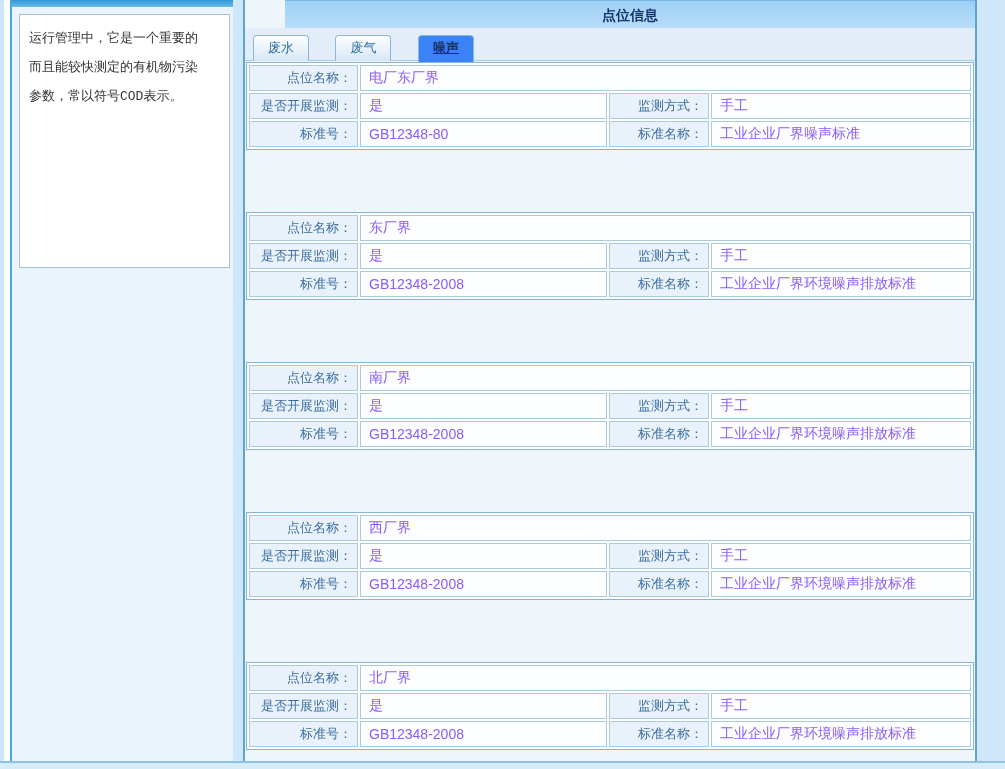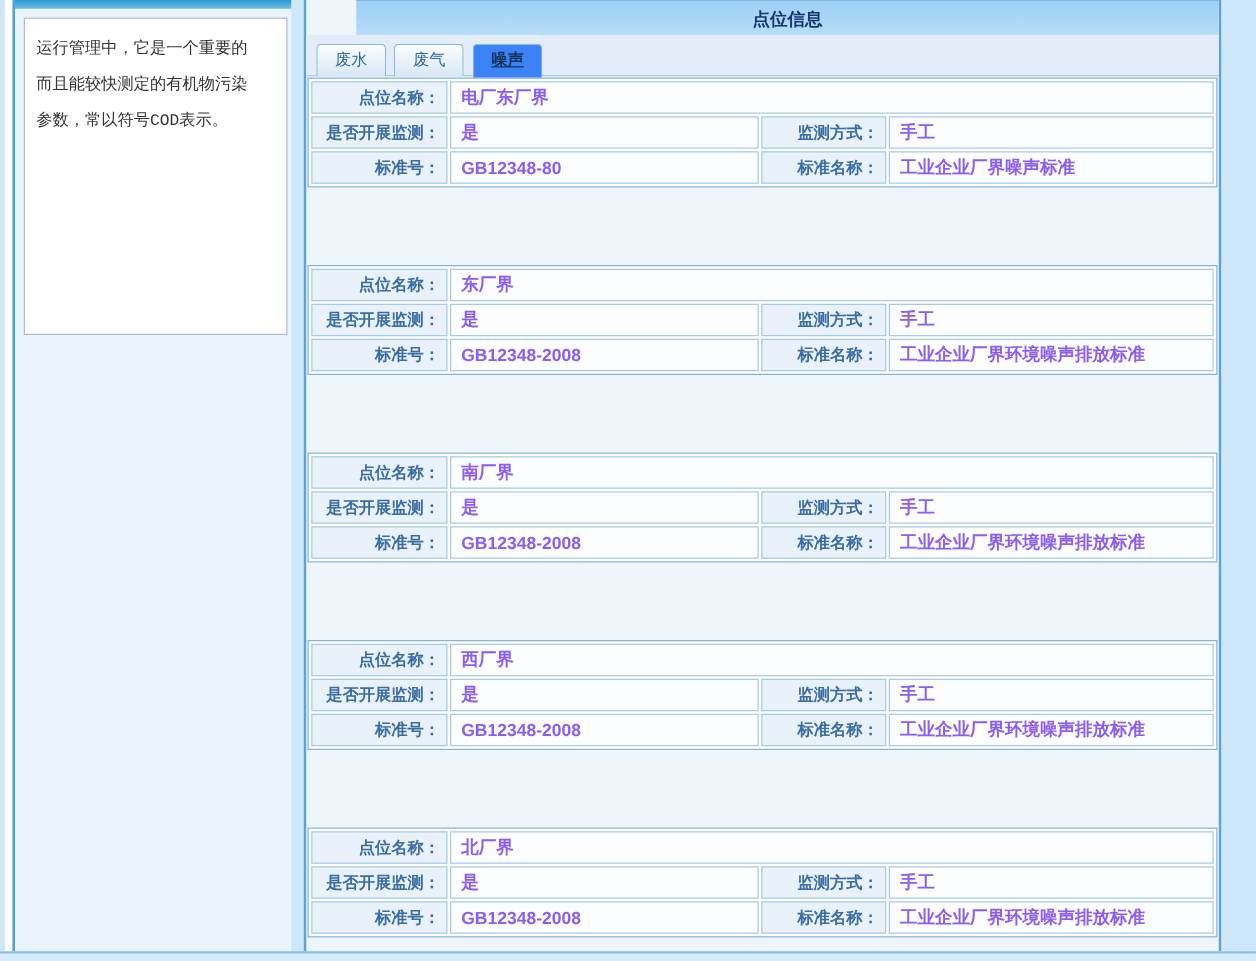--- a/index.html
+++ b/index.html
@@ -66,21 +66,21 @@
     height: 33px;
     background: #e3edf9;
     border-bottom: 1px solid #aacde5;
     padding: 7px 0 0 8px;
   }
   .tab {
     display: inline-block;
     height: 26px;
     line-height: 24px;
     padding: 0 14px;
-    margin-right: 2px;
+    margin-right: 22px;
     border: 1px solid #8cb8da;
     border-bottom: none;
     border-radius: 4px 4px 0 0;
     background: linear-gradient(#fdfeff, #d7e7f6);
     color: #2e6da0;
     font-size: 13px;
     cursor: pointer;
     vertical-align: bottom;
   }
   .tab.active {
@@ -96,21 +96,20 @@
   
   .blocks { padding-top: 1px; }
   table.block {
     border-collapse: separate;
     border-spacing: 2px;
     background: #ffffff;
     border: 1px solid #86b3d6;
     width: 726px;
     margin: 12px 0 62px 1px;
     table-layout: fixed;
-    font-weight: bold;
   }
   table.block:first-child { margin-top: 0; }
   table.block td {
     height: 26px;
     border: 1px solid #a8cbe2;
     overflow: hidden;
     white-space: nowrap;
   }
   td.lbl {
     background: #e9f2fa;

